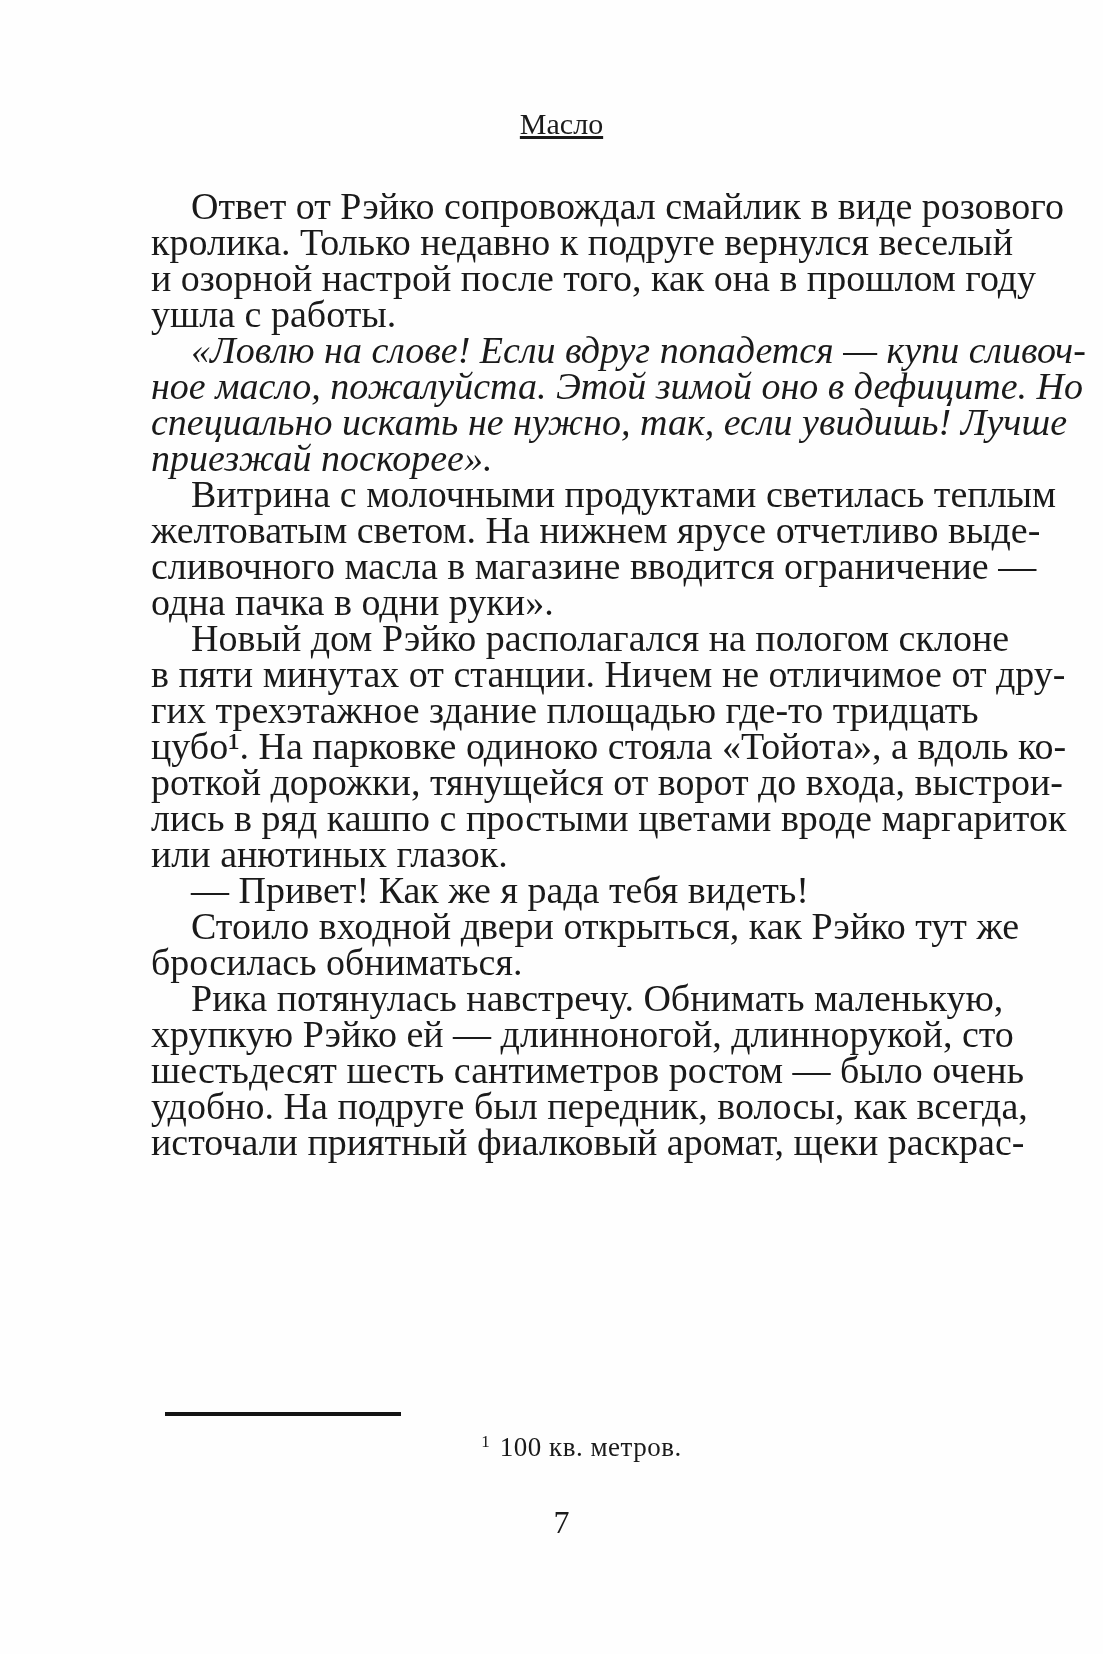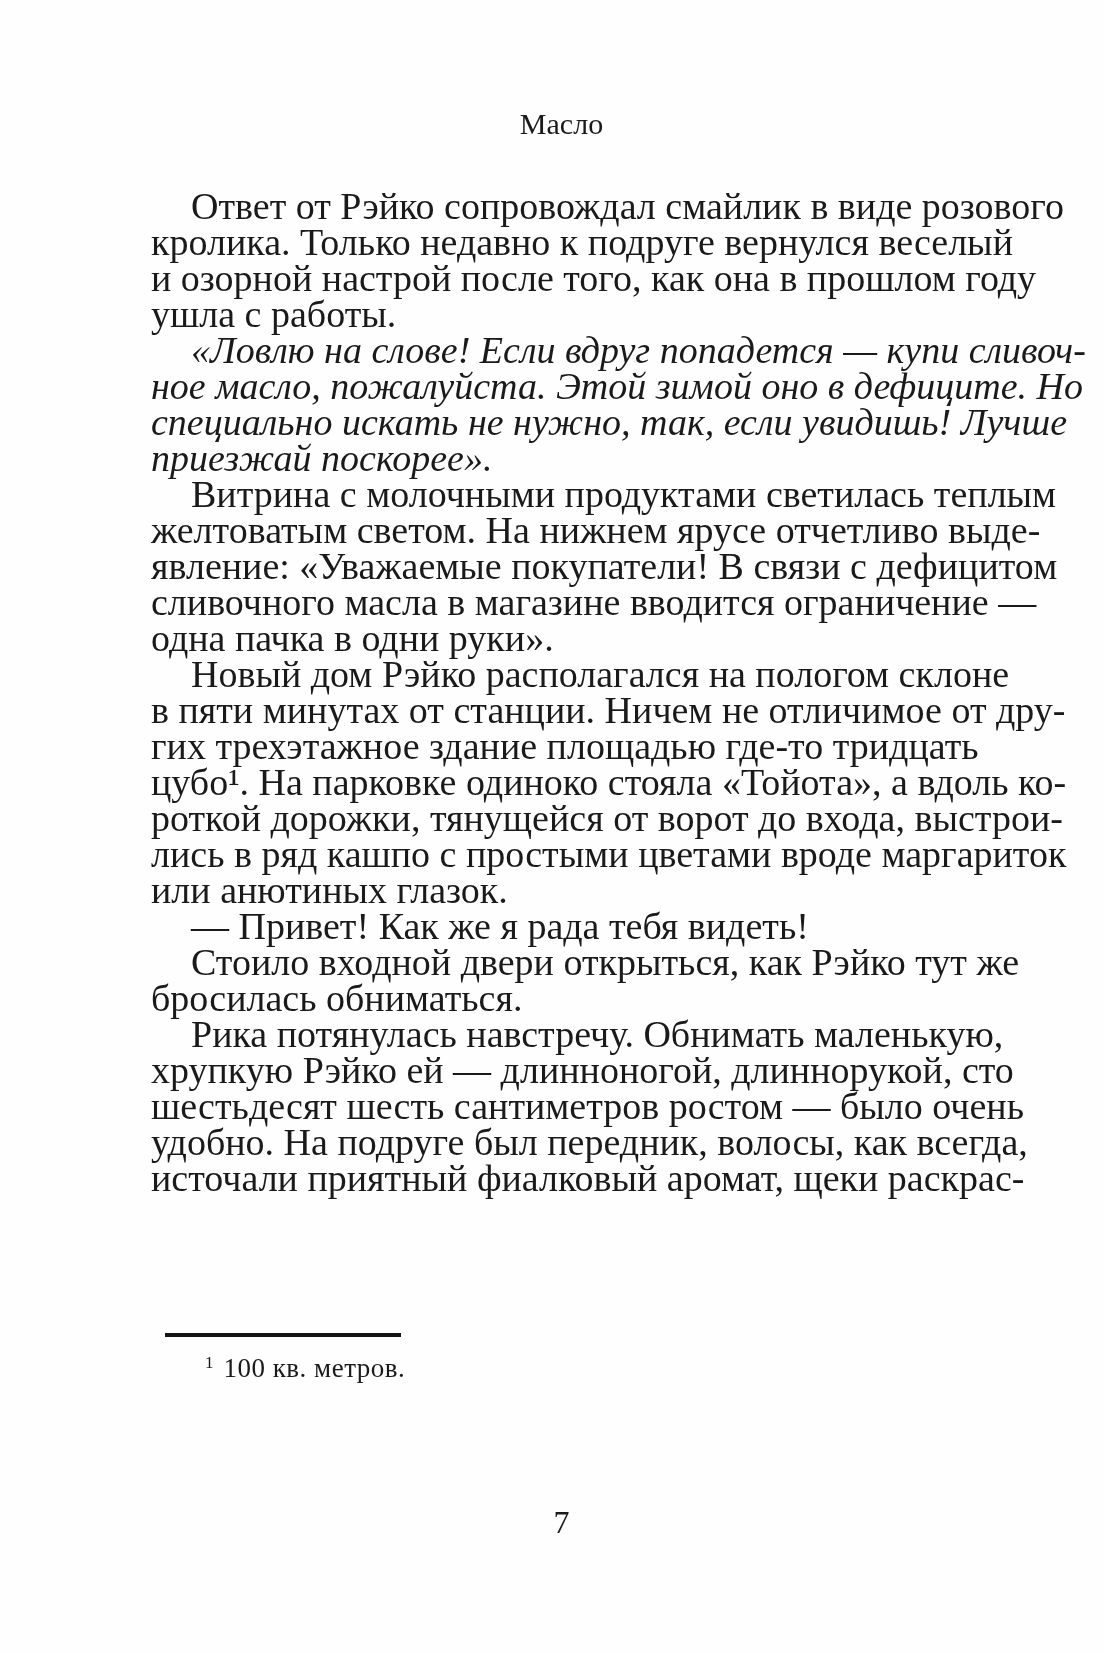--- a/index.html
+++ b/index.html
@@ -17,20 +17,21 @@
     overflow: hidden;
   }
   .running-head {
     position: absolute;
     top: 107px;
     left: 165px;
     width: 793px;
     text-align: center;
     font-size: 30px;
     line-height: 34px;
+    text-decoration: underline;
   }
   .text-block {
     position: absolute;
     top: 188px;
     left: 151px;
     width: 793px;
     font-size: 38px;
     line-height: 36px;
   }
   .paragraph { margin: 0; }
@@ -41,23 +42,24 @@
     text-align-last: justify;
     white-space: nowrap;
   }
   .line.first { text-indent: 40px; }
   .line.last {
     text-align: center;
     text-align-last: left;
   }
   .footnote {
     position: absolute;
-    top: 1333px;
+    top: 1412px;
     left: 165px;
     width: 793px;
+    text-align: center;
   }
   .footnote-rule {
     width: 236px;
     height: 4px;
     background: #141414;
   }
   .footnote-text {
     margin-top: 10px;
     padding-left: 40px;
     font-size: 27px;
@@ -95,21 +97,20 @@
       </div>
       <div class="paragraph italic">
         <div class="line first">«Ловлю на слове! Если вдруг попадется — купи сливоч-</div>
         <div class="line">ное масло, пожалуйста. Этой зимой оно в дефиците. Но</div>
         <div class="line">специально искать не нужно, так, если увидишь! Лучше</div>
         <div class="line last">приезжай поскорее».</div>
       </div>
       <div class="paragraph">
         <div class="line first">Витрина с молочными продуктами светилась теплым</div>
         <div class="line">желтоватым светом. На нижнем ярусе отчетливо выде-</div>
-        <div class="line">явление: «Уважаемые покупатели! В связи с дефицитом</div>
         <div class="line">сливочного масла в магазине вводится ограничение —</div>
         <div class="line last">одна пачка в одни руки».</div>
       </div>
       <div class="paragraph">
         <div class="line first">Новый дом Рэйко располагался на пологом склоне</div>
         <div class="line">в пяти минутах от станции. Ничем не отличимое от дру-</div>
         <div class="line">гих трехэтажное здание площадью где-то тридцать</div>
         <div class="line">цубо¹. На парковке одиноко стояла «Тойота», а вдоль ко-</div>
         <div class="line">роткой дорожки, тянущейся от ворот до входа, выстрои-</div>
         <div class="line">лись в ряд кашпо с простыми цветами вроде маргариток</div>

